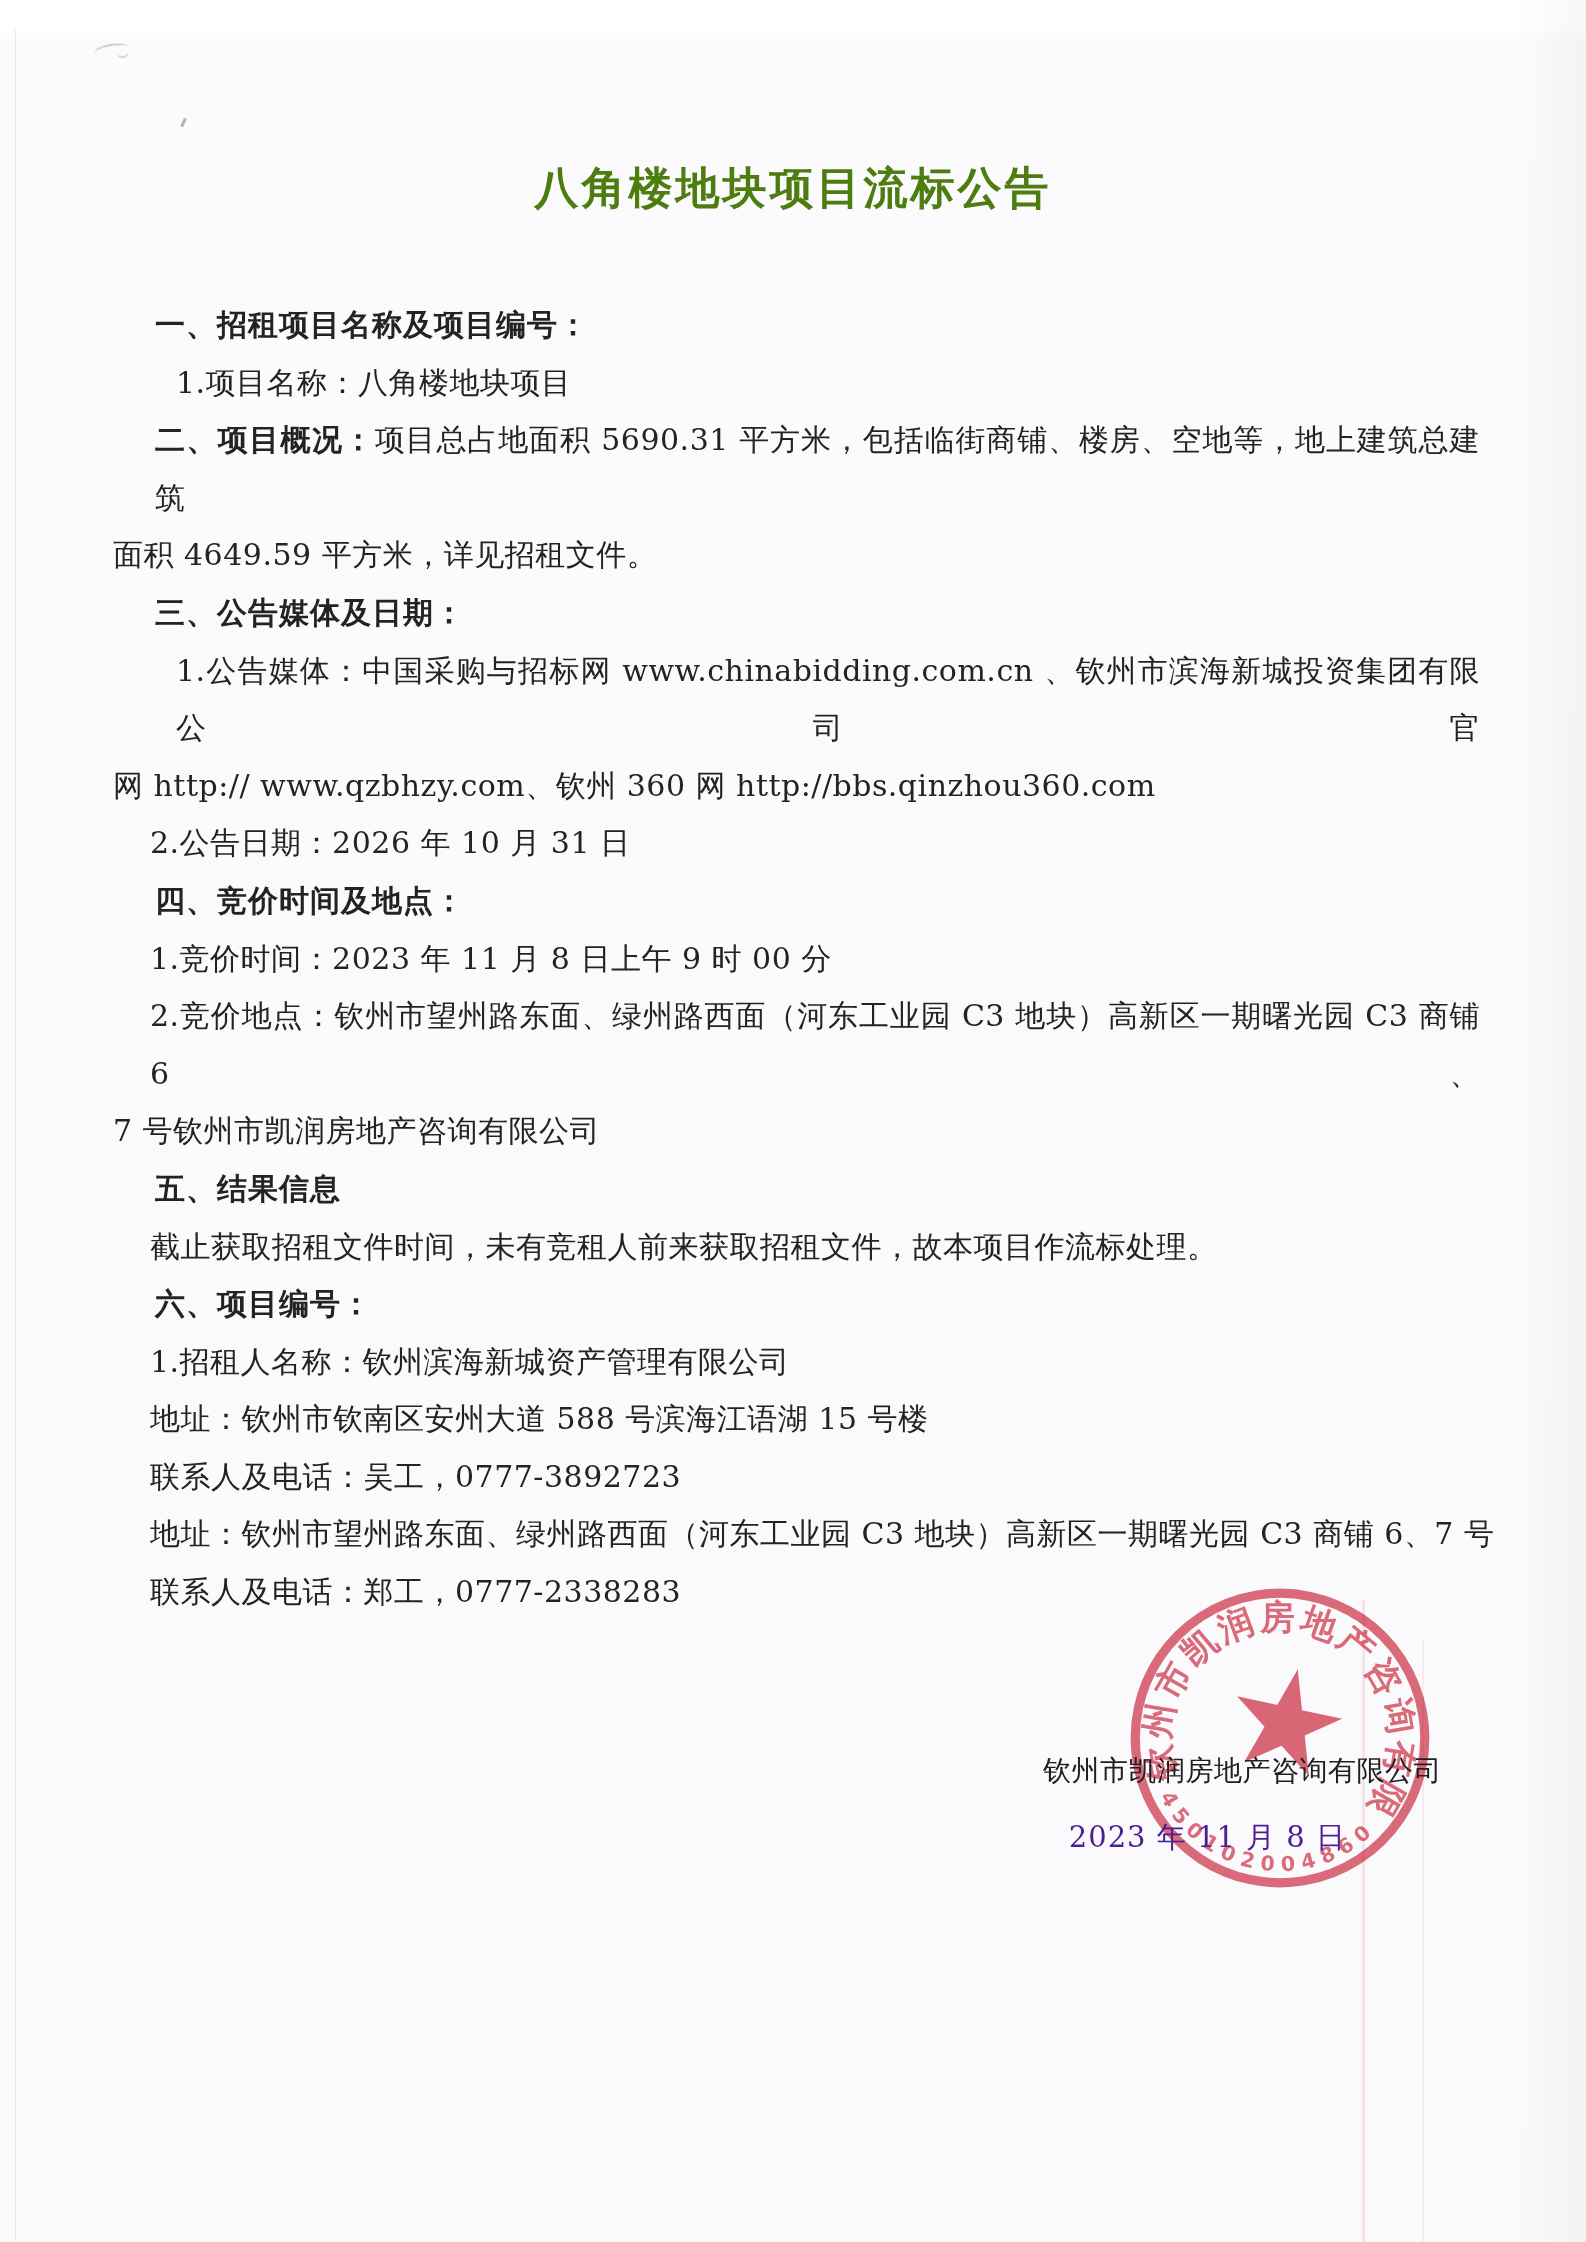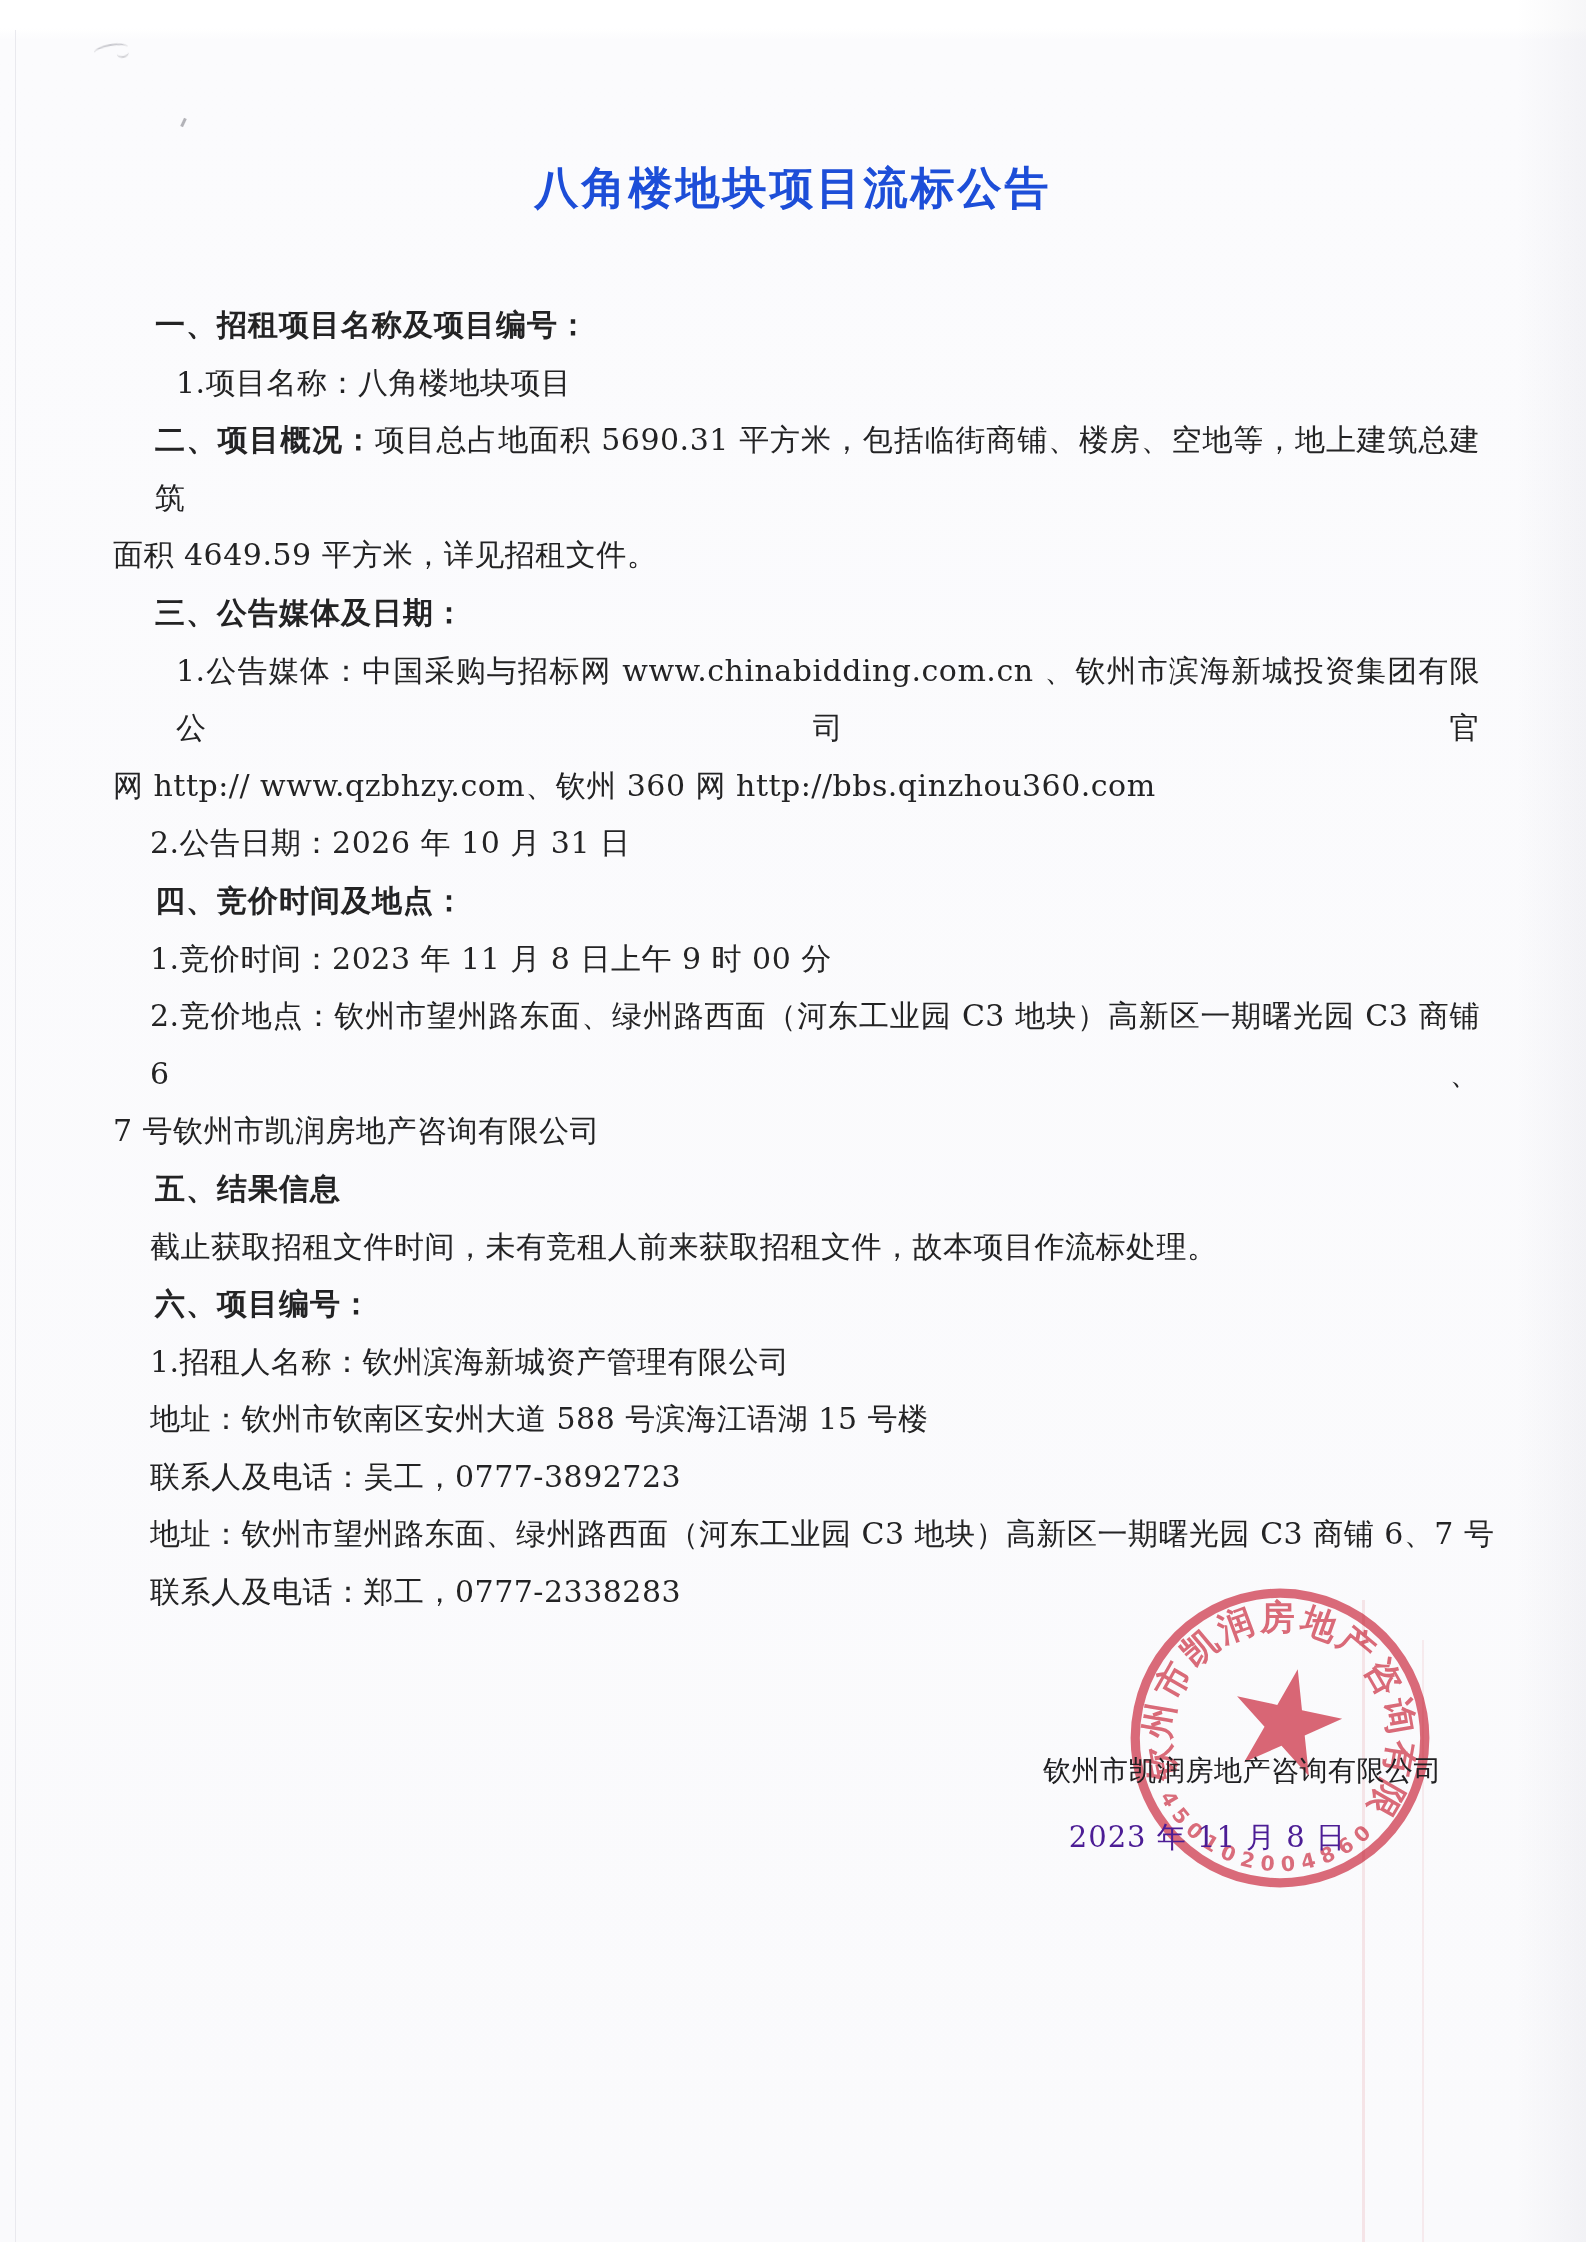--- a/index.html
+++ b/index.html
@@ -7,21 +7,21 @@
     width:1586px;height:2242px;position:relative;overflow:hidden;
     background:linear-gradient(#ffffff 0px,#ffffff 28px,#fbfbfd 40px,#fafafc 100%);
     font-family:"DejaVu Serif","Liberation Serif",serif;
     color:#232324;
   }
   .page-edge-left{position:absolute;left:15px;top:30px;bottom:0;width:1px;background:#e9e9ee;}
   .page-edge-right{position:absolute;right:0;top:0;bottom:0;width:70px;
     background:linear-gradient(to right,rgba(0,0,0,0) 0%,rgba(90,90,120,0.05) 100%);}
   .doc-title{
     position:absolute;top:164px;left:0;width:100%;text-align:center;
-    font-size:44px;font-weight:700;letter-spacing:3px;line-height:1.1;color:#1d4ed8;
+    font-size:44px;font-weight:700;letter-spacing:3px;line-height:1.1;color:#4d7c0f;
   }
   .doc-body{position:absolute;left:113px;top:296px;width:1367px;}
   .line{margin:0;font-size:30px;line-height:57.6px;letter-spacing:0.5px;white-space:nowrap;}
   .line.fill{white-space:normal;text-align:justify;text-align-last:justify;}
   .line.h{padding-left:42px;}
   .line.i1{padding-left:63px;}
   .line.i2{padding-left:37px;}
   .line.flow{padding-left:0;}
   .bold{font-weight:700;font-family:"DejaVu Sans","Liberation Sans",sans-serif;letter-spacing:1px;margin-top:24px;}
   .signature-company{

